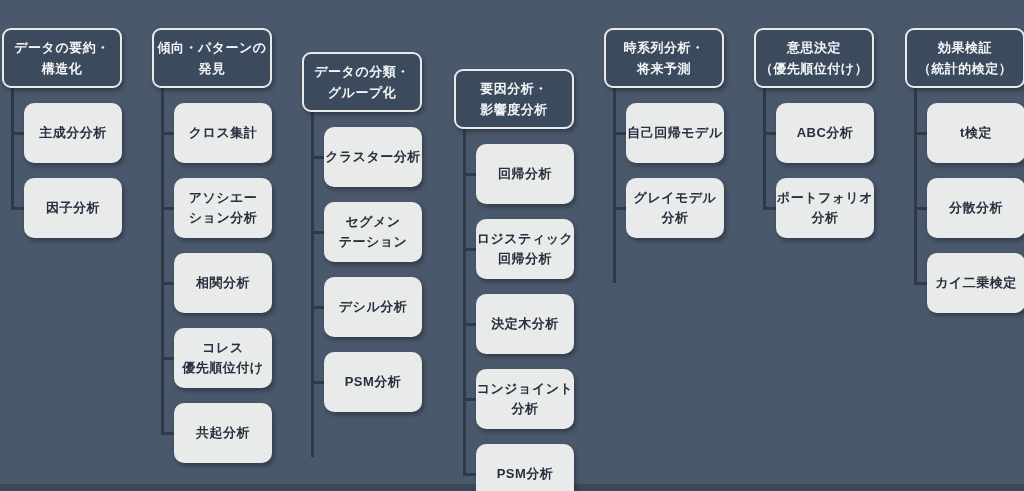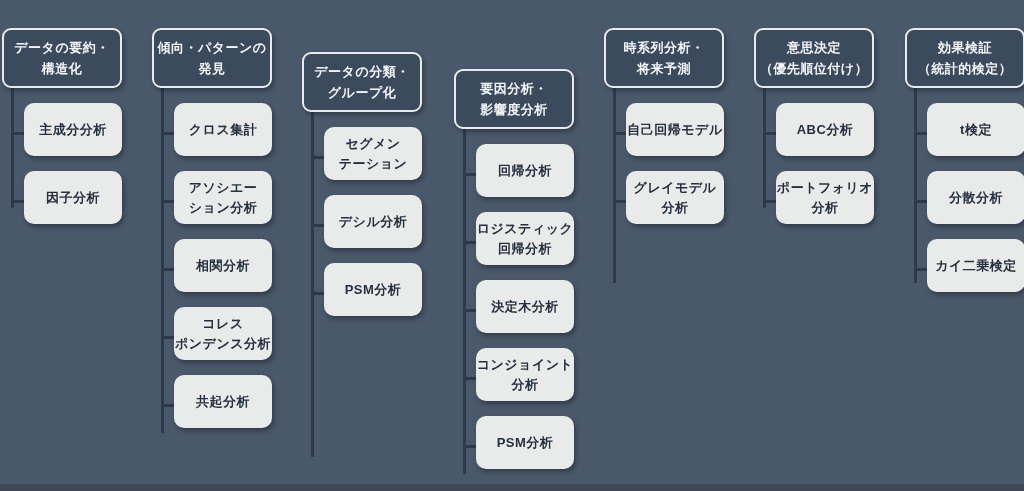--- a/index.html
+++ b/index.html
@@ -61,21 +61,21 @@
   }
   .items {
     position: relative;
     margin-left: 22px;
     padding-top: 15px;
     width: 98px;
   }
   .item {
     position: relative;
     width: 98px;
-    height: 53px;
+    height: 60px;
     margin-bottom: 15px;
     z-index: 2;
   }
   .stub {
     position: absolute;
     left: -13px;
     top: 29px;
     width: 13px;
     height: 3px;
     background: var(--conn, #2E3A49);
@@ -132,35 +132,39 @@
           <span class="label">アソシエー
 ション分析</span>
         </div>
         <div class="item">
           <div class="stub"></div>
           <span class="label">相関分析</span>
         </div>
         <div class="item">
           <div class="stub"></div>
           <span class="label">コレス
-ポンデンス分析</span>
+優先順位付け</span>
         </div>
         <div class="item">
           <div class="stub"></div>
           <span class="label">共起分析</span>
         </div>
       </div>
     </div>
     <div class="col" style="left: 302px; margin-top: 24px;">
       <div class="hdr">データの分類・
 グループ化</div>
       <div class="vline" style="height: 345px;"></div>
       <div class="items">
         <div class="item">
           <div class="stub"></div>
+          <span class="label">クラスター分析</span>
+        </div>
+        <div class="item">
+          <div class="stub"></div>
           <span class="label">セグメン
 テーション</span>
         </div>
         <div class="item">
           <div class="stub"></div>
           <span class="label">デシル分析</span>
         </div>
         <div class="item">
           <div class="stub"></div>
           <span class="label">PSM分析</span>

